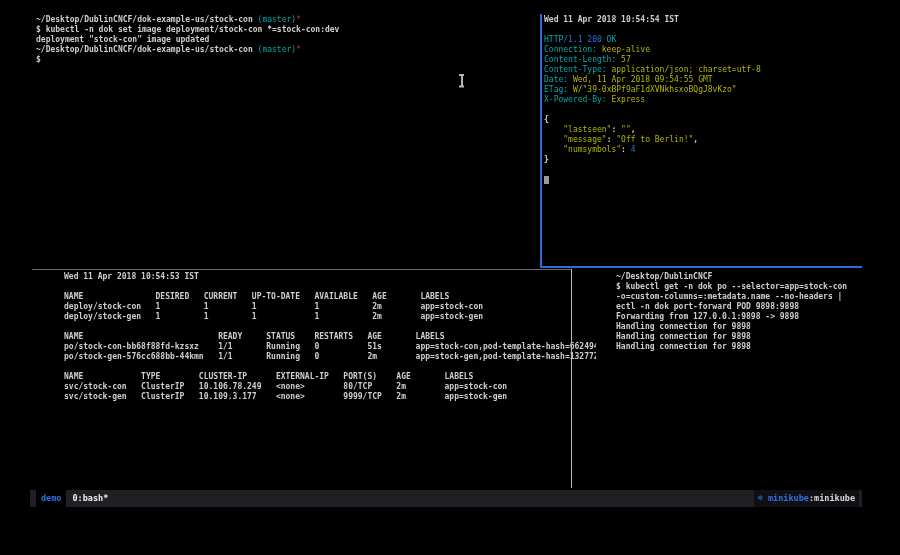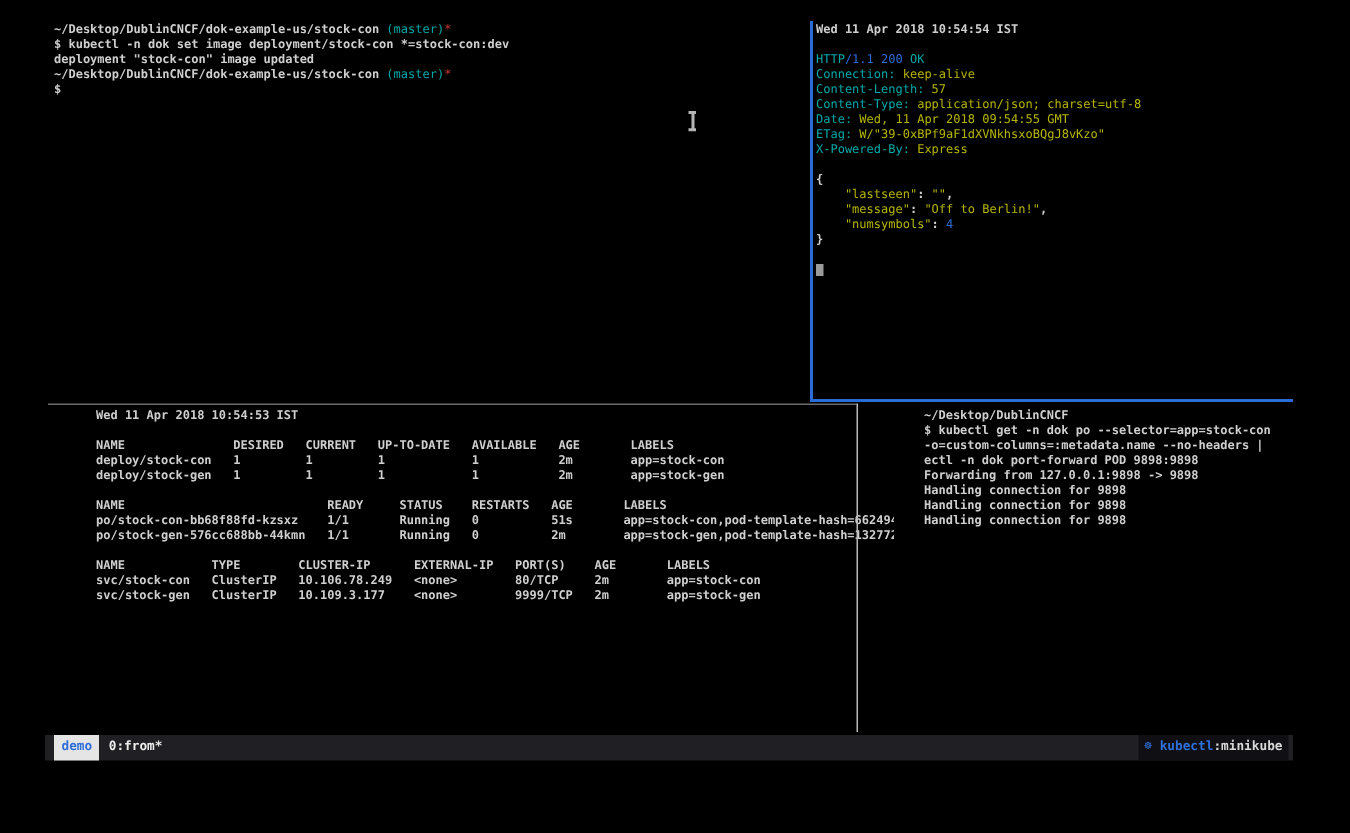--- a/index.html
+++ b/index.html
@@ -38,21 +38,21 @@
 
   .vborder-blue { position:absolute; left:510px; top:14px;  width:2px;  height:254px; background:#2a6cd8; }
   .hborder-blue { position:absolute; left:510px; top:266px; width:322px; height:2px;  background:#2a6cd8; }
   .hborder-gray { position:absolute; left:2px;   top:269px; width:539px; height:1px;  background:#6a6a6a; }
   .vborder-gray { position:absolute; left:541px; top:269px; width:1px;  height:219px; background:#b9b9b9; }
 
   .statusbar {
     position:absolute; left:0; top:490px; width:832px; height:17px; background:#202024;
     display:flex; align-items:center; font:bold 8.5px/17px "DejaVu Sans Mono", monospace;
   }
-  .sb-session { color:#2f6fd9; background:#e5e5e5; padding:0 5px; margin-left:6px; }
+  .sb-session { color:#2f6fd9; background:#000000; padding:0 5px; margin-left:6px; }
   .sb-window  { color:#ececec; margin-left:6px; }
   .sb-right   { margin-left:auto; margin-right:3px; background:#101014; padding:0 4px; }
   .sb-k8s-icon, .sb-context { color:#2f6fd9; }
   .sb-namespace { color:#d8d8d8; }
 
   .ibeam { position:absolute; left:428px; top:74px; width:7px; height:13px; }
   .ibeam::before { content:""; position:absolute; left:3px; top:0; width:1.5px; height:13px; background:#b5b5b5; }
   .ibeam::after  { content:""; position:absolute; left:1px; top:0; width:5px; height:1.5px; background:#b5b5b5; box-shadow:0 11.5px 0 #b5b5b5; }
 </style>
 </head>
@@ -68,17 +68,17 @@
 
   <div class="vborder-blue"></div>
   <div class="hborder-blue"></div>
   <div class="hborder-gray"></div>
   <div class="vborder-gray"></div>
 
   <div class="ibeam"></div>
 
   <div class="statusbar">
     <span class="sb-session">demo</span>
-    <span class="sb-window">0:from*</span>
-    <span class="sb-right"><span class="sb-k8s-icon">☸</span> <span class="sb-context">kubectl</span><span class="sb-namespace">:minikube</span></span>
+    <span class="sb-window">0:bash*</span>
+    <span class="sb-right"><span class="sb-k8s-icon">☸</span> <span class="sb-context">minikube</span><span class="sb-namespace">:minikube</span></span>
   </div>
 
 </div>
 
 </body></html>

